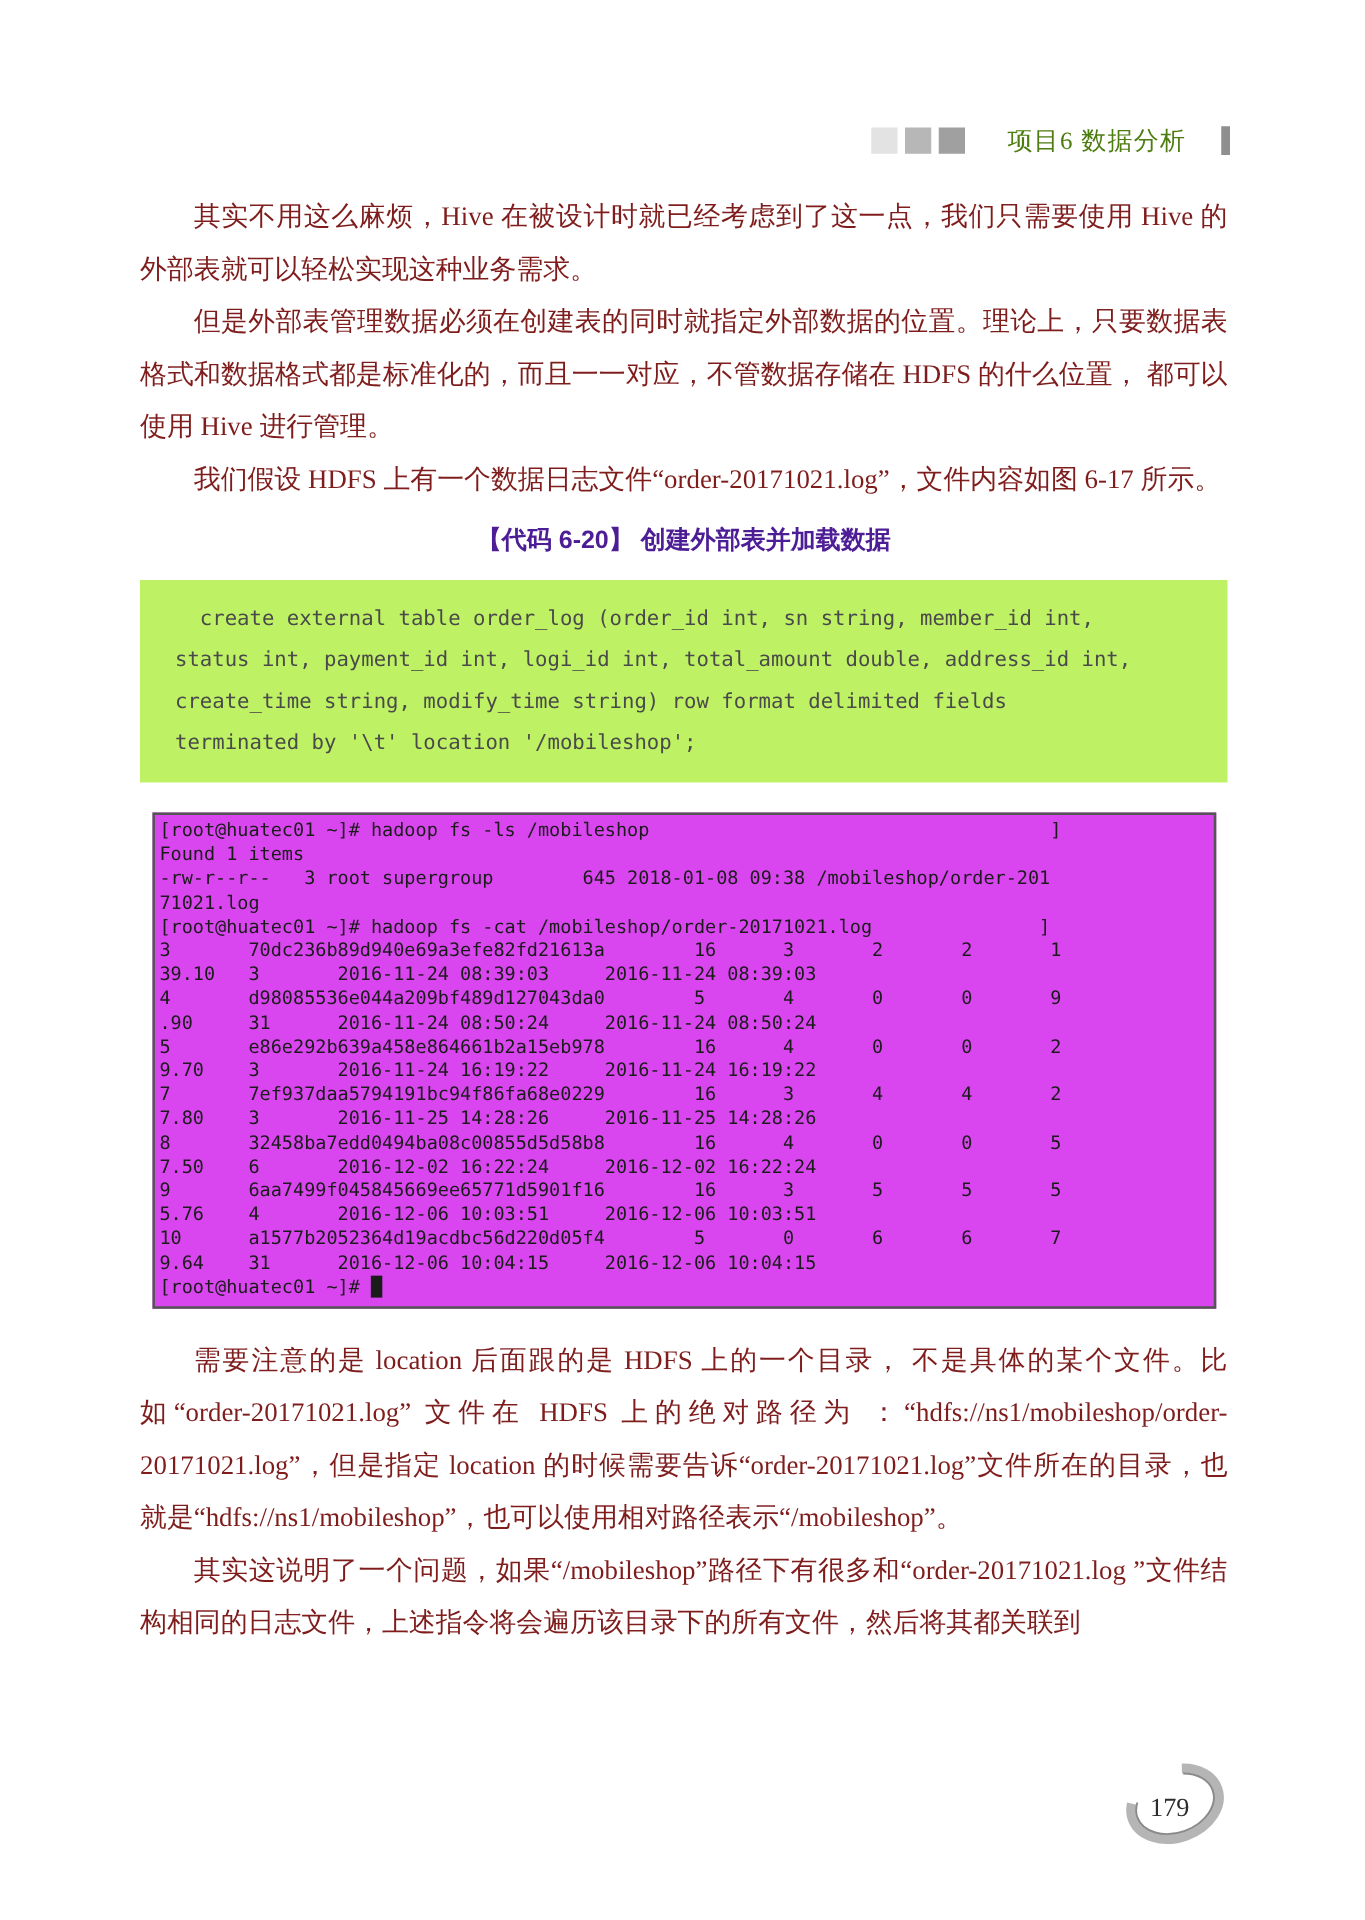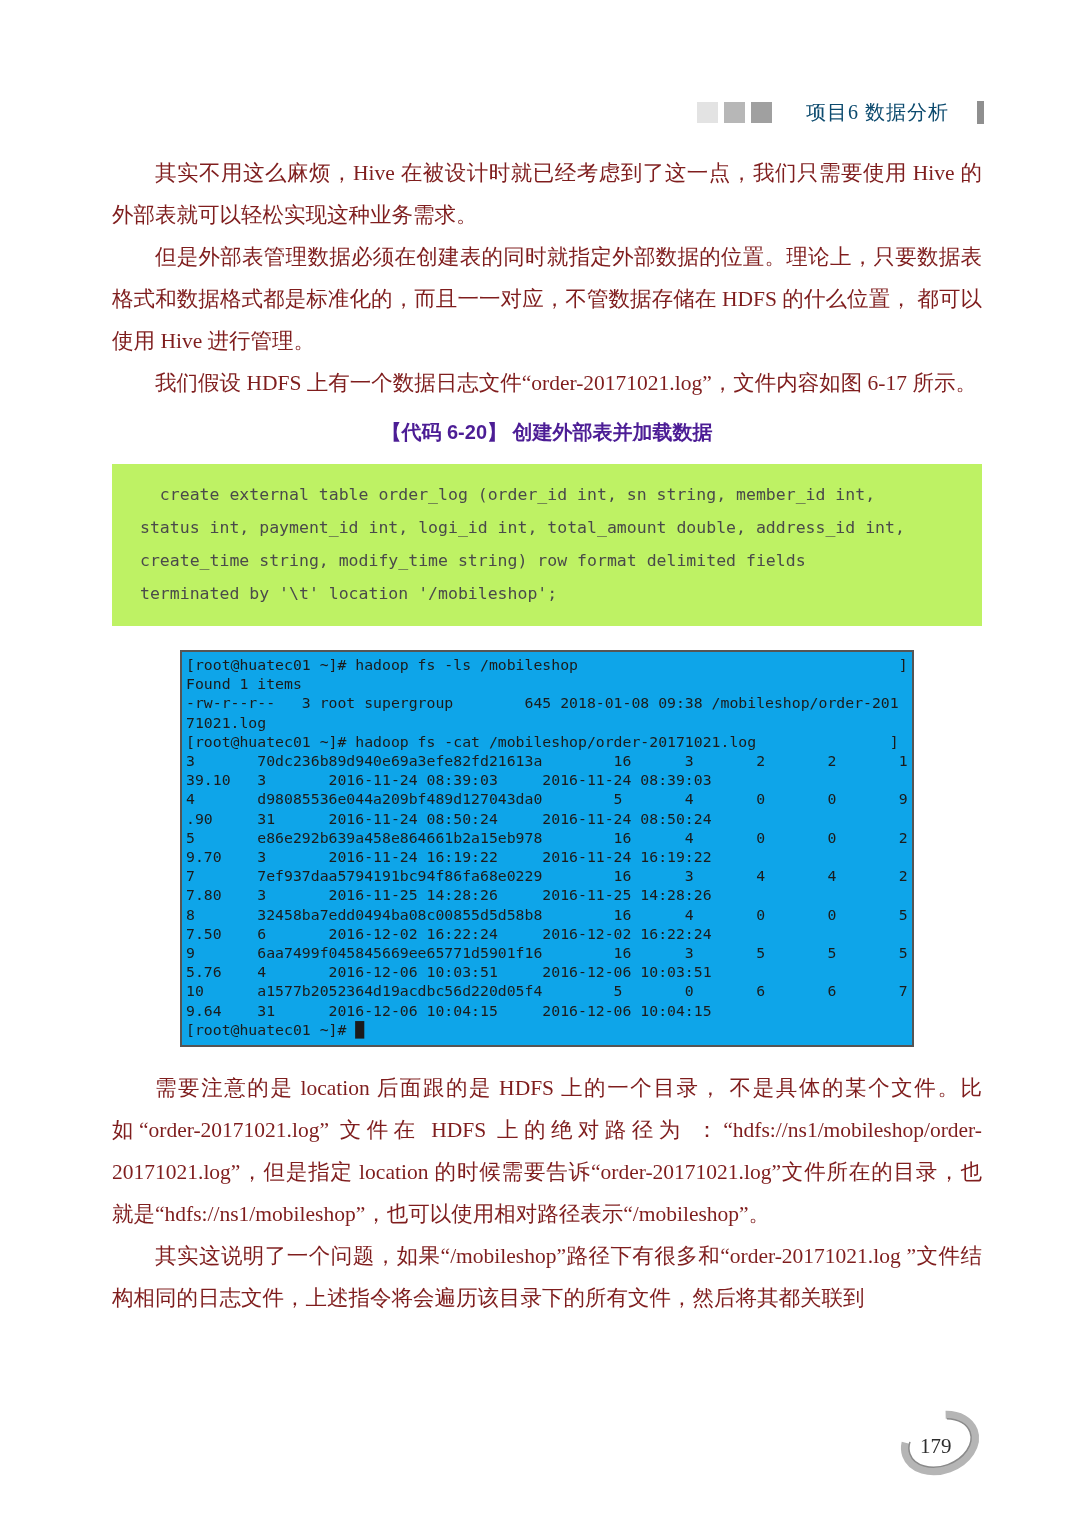--- a/index.html
+++ b/index.html
@@ -20,21 +20,21 @@
     top: 100px;
     right: 108px;
     display: flex;
     align-items: center;
     gap: 6px;
     height: 24px;
   }
   .hd-sq { width: 21px; height: 21px; display: inline-block; }
   .hd-title {
     font-size: 20px;
-    color: #0c4a6e;
+    color: #4d7c0f;
     margin-left: 28px;
     margin-right: 22px;
     letter-spacing: 1px;
     white-space: nowrap;
   }
   .hd-bar { width: 7px; height: 23px; background: #8f8f8f; display: inline-block; }
 
   
   .content {
     position: absolute;
@@ -67,24 +67,24 @@
   }
   .code-block pre {
     font-family: "DejaVu Sans Mono", "Liberation Mono", monospace;
     font-size: 16.5px;
     line-height: 33px;
     color: #4a4a4a;
     white-space: pre;
   }
   
   .terminal {
-    width: 734px;
+    width: 851px;
     margin: 24px auto 0 auto;
     border: 2px solid #555555;
-    background: #0ea5e9;
+    background: #d946ef;
     padding: 3px 2px 6px 4px;
     overflow: hidden;
   }
   .terminal pre {
     font-family: "DejaVu Sans Mono", "Liberation Mono", monospace;
     font-size: 14.8px;
     line-height: 19.2px;
     color: #1b1b1b;
     white-space: pre;
   }

